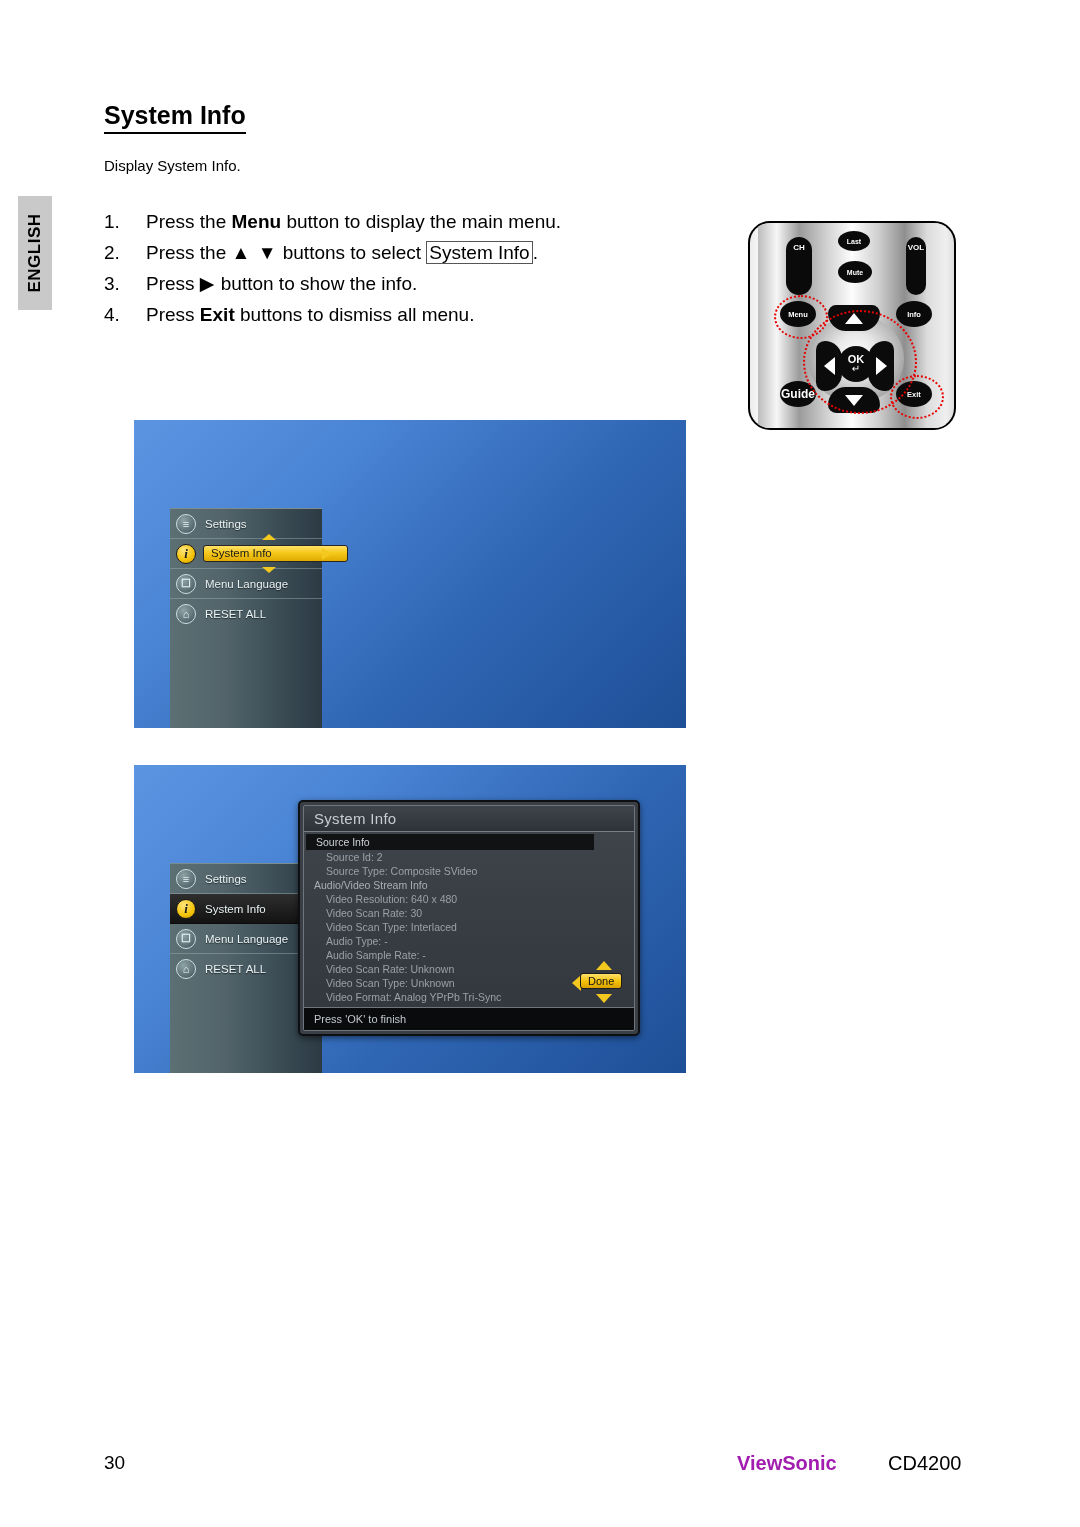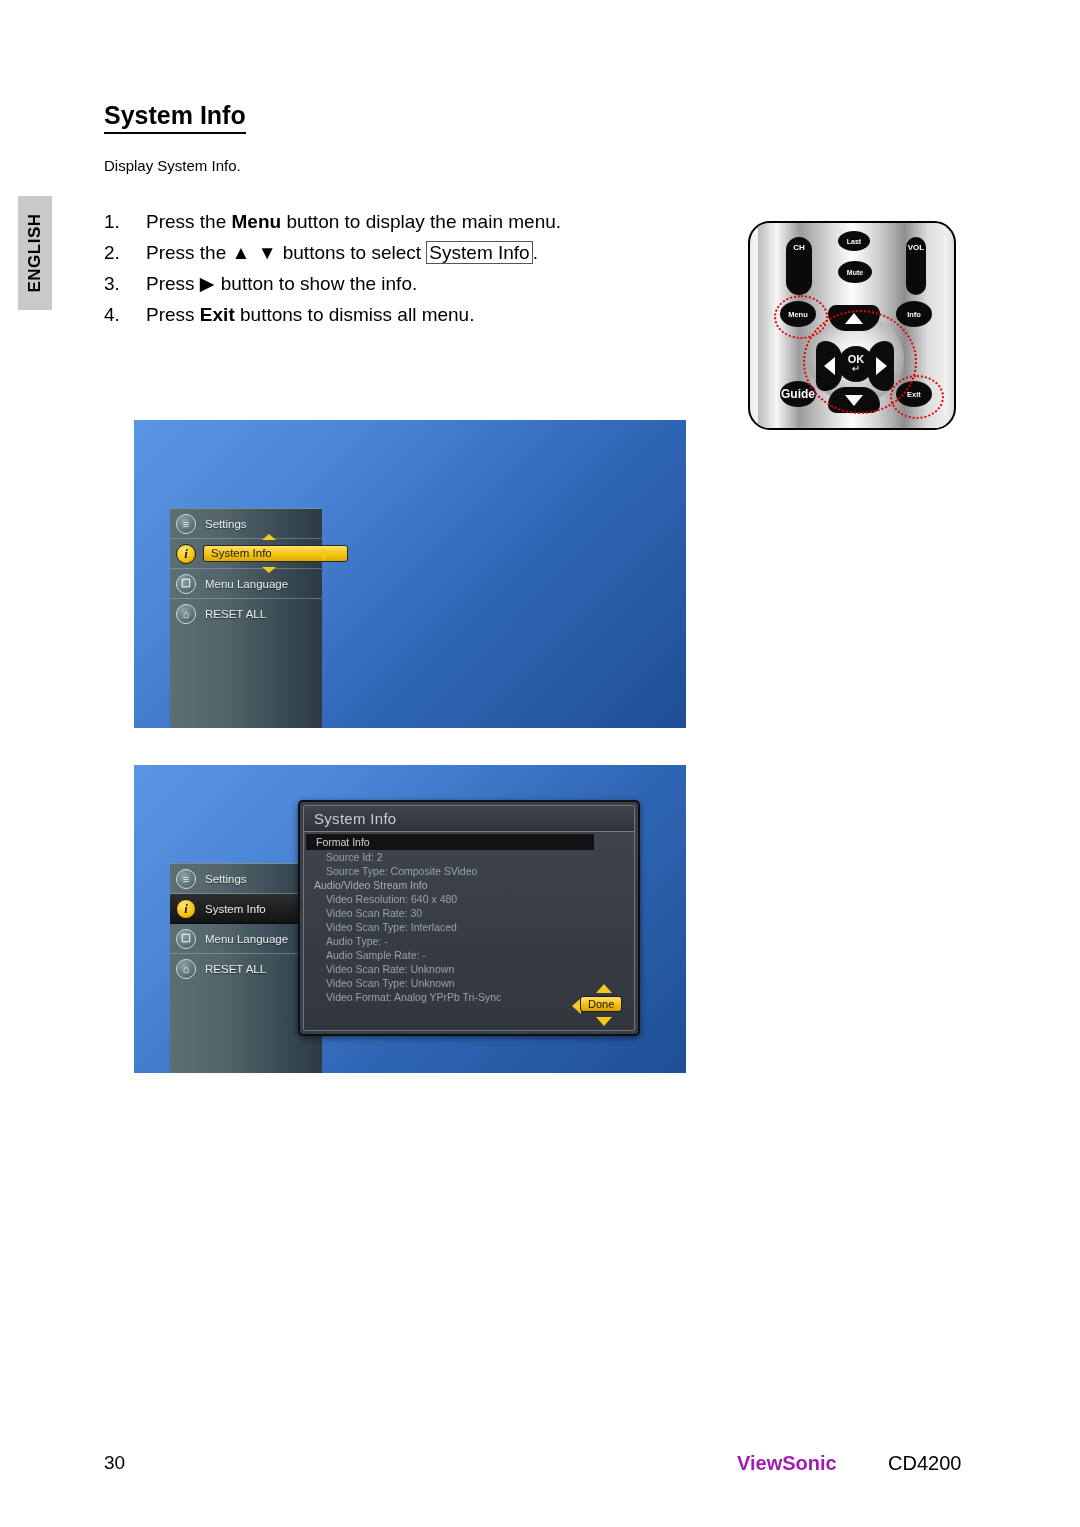--- a/index.html
+++ b/index.html
@@ -360,21 +360,21 @@
     </div>
 
   </div>
 
   <div class="sysdlg">
     <div class="sysdlg-inner">
 
       <div class="sys-title">System Info</div>
 
       <div class="sys-body">
-        <div class="sys-hdr">Format Info</div>
+        <div class="sys-hdr">Source Info</div>
 
         <div class="sys-item">Source Id: 2</div>
         <div class="sys-item">Source Type: Composite SVideo</div>
         <div class="sys-sub">Audio/Video Stream Info</div>
         <div class="sys-item">Video Resolution: 640 x 480</div>
         <div class="sys-item">Video Scan Rate: 30</div>
         <div class="sys-item">Video Scan Type: Interlaced</div>
         <div class="sys-item">Audio Type: -</div>
         <div class="sys-item">Audio Sample Rate: -</div>
         <div class="sys-item">Video Scan Rate: Unknown</div>
@@ -382,19 +382,20 @@
         <div class="sys-item">Video Format: Analog YPrPb Tri-Sync</div>
 
         <div class="done-wrap">
           <i class="d-ar d-up"></i>
           <i class="d-ar d-lf"></i>
           <span class="done-btn">Done</span>
           <i class="d-ar d-dn"></i>
         </div>
       </div>
 
+      <div class="sys-foot">Press 'OK' to finish</div>
     </div>
   </div>
 </div>
 
 <div class="pg-num">30</div>
 <div class="brand">ViewSonic</div>
 <div class="model">CD4200</div>
 
 </body></html>

